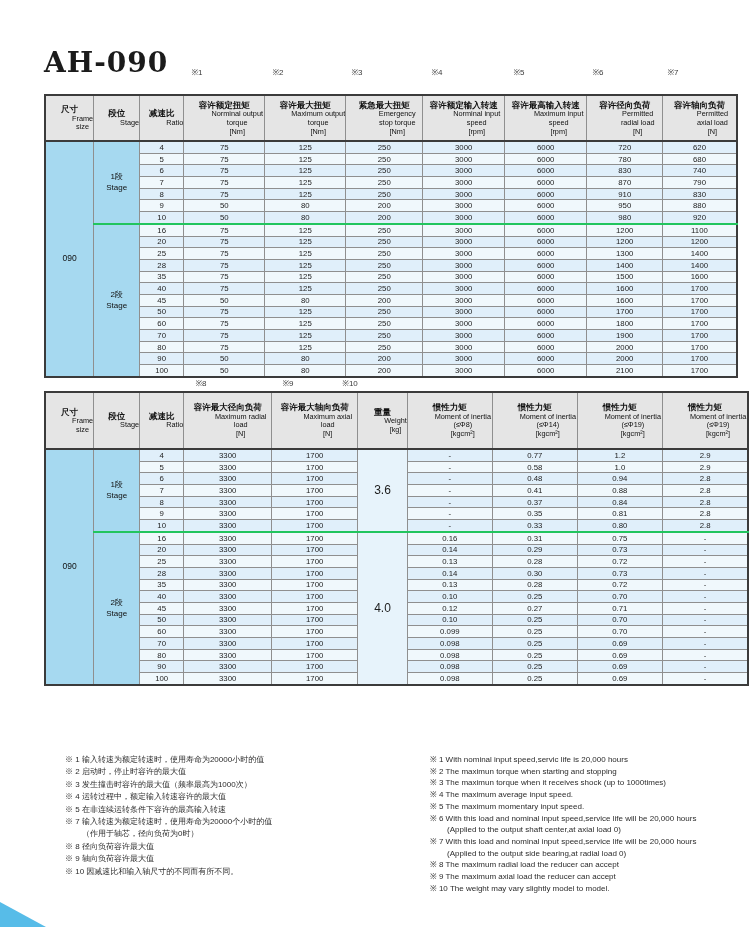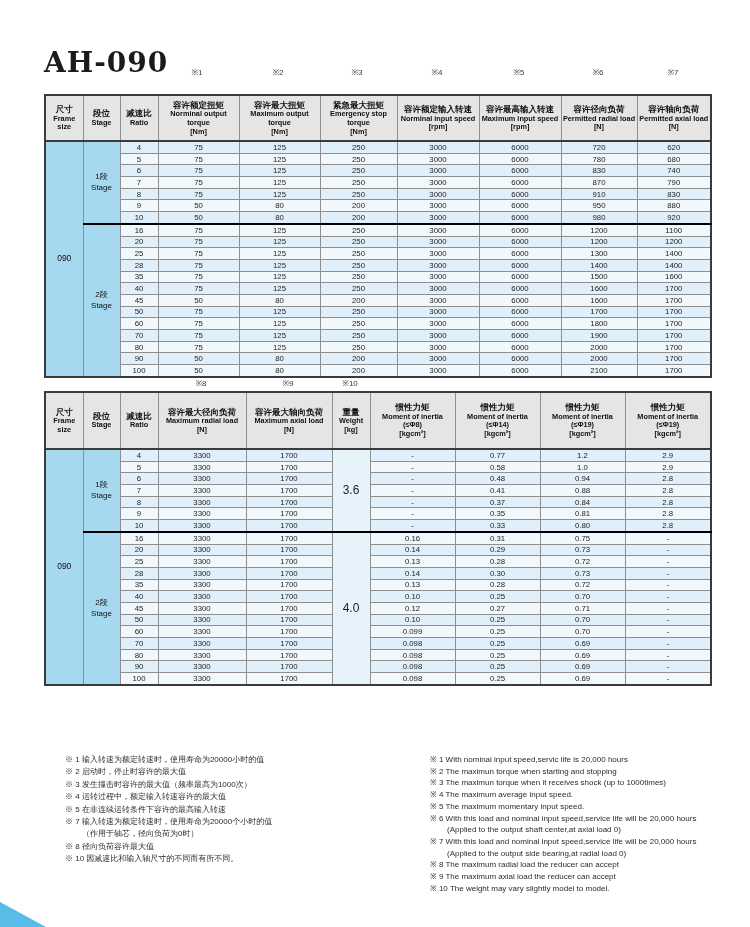--- a/index.html
+++ b/index.html
@@ -7,27 +7,27 @@
   .title{position:absolute;left:44px;top:46px;font-family:"DejaVu Serif","Liberation Serif",serif;font-weight:bold;font-size:28px;letter-spacing:1px;color:#1b1b1b;}
   .marker{position:absolute;transform:translateX(-50%);font-size:8px;color:#3a3a3a;}
   table.spec{position:absolute;left:44px;border-collapse:collapse;table-layout:fixed;border:2px solid #3b3b3b;}
   #table1{top:94px;}
   #table2{top:391px;}
   .spec th,.spec td{border:1px solid #8f8f8f;padding:0;text-align:center;vertical-align:middle;overflow:hidden;}
   .spec thead th{background:#e5e5e5;border-bottom:2px solid #3b3b3b;}
   #table1 thead th{height:44px;}
   #table2 thead th{height:55px;}
   .hzh{font-size:8.5px;font-weight:bold;color:#101010;line-height:10.5px;}
-  .hen{font-size:7.3px;font-weight:bold;color:#101010;line-height:8.6px;}
+  .hen{font-size:7.3px;font-weight:normal;color:#101010;line-height:8.6px;padding-left:26px;}
   .spec td{height:10.7px;font-size:7.8px;line-height:9px;color:#1d1d1d;}
   .spec tr.even td{background:#e0effa;}
   .spec tr.odd td{background:#f0f8fc;}
   .spec td.framecell,.spec td.stagecell{background:#a6d9f0 !important;font-size:8.5px;color:#101010;text-align:center;}
   .spec td.weightcell{background:#e7f3fb !important;font-size:12px;}
-  .spec tr.gstart td{border-top:2px solid #000000;}
+  .spec tr.gstart td{border-top:2px solid #22c55e;}
   .szh,.sen{font-size:8px;line-height:11px;}
   .fncol{position:absolute;top:754px;color:#2b2b2b;}
   #fn-zh{left:40px;width:344px;font-size:8px;line-height:12.4px;margin-left:25px;}
   #fn-en{left:382px;width:366px;font-size:8px;line-height:11.7px;margin-left:48px;}
   .fn-item{white-space:pre-line;padding-left:17px;text-indent:-17px;}
   .corner{position:absolute;left:0;bottom:0;width:46px;height:25px;background:#57bce8;clip-path:polygon(0 0,0 100%,100% 100%);}
 </style>
 </head>
 <body>
 
@@ -591,20 +591,21 @@
 
 <div id="fn-zh" class="fncol">
     <div class="fn-item">※ 1 输入转速为额定转速时，使用寿命为20000小时的值</div>
     <div class="fn-item">※ 2 启动时，停止时容许的最大值</div>
     <div class="fn-item">※ 3 发生撞击时容许的最大值（频率最高为1000次）</div>
     <div class="fn-item">※ 4 运转过程中，额定输入转速容许的最大值</div>
     <div class="fn-item">※ 5 在非连续运转条件下容许的最高输入转速</div>
     <div class="fn-item">※ 7 输入转速为额定转速时，使用寿命为20000个小时的值
 （作用于轴芯，径向负荷为0时）</div>
     <div class="fn-item">※ 8 径向负荷容许最大值</div>
+    <div class="fn-item">※ 9 轴向负荷容许最大值</div>
     <div class="fn-item">※ 10 因减速比和输入轴尺寸的不同而有所不同。</div>
   </div>
 <div id="fn-en" class="fncol">
     <div class="fn-item">※ 1 With nominal input speed,servic life is 20,000 hours</div>
     <div class="fn-item">※ 2 The maximun torque when starting and stopping</div>
     <div class="fn-item">※ 3 The maximun torque when it receives shock (up to 1000times)</div>
     <div class="fn-item">※ 4 The maximum average input speed.</div>
     <div class="fn-item">※ 5 The maximum momentary input speed.</div>
     <div class="fn-item">※ 6 With this load and nominal input speed,service life will be 20,000 hours
 (Applied to the output shaft center,at axial load 0)</div>

